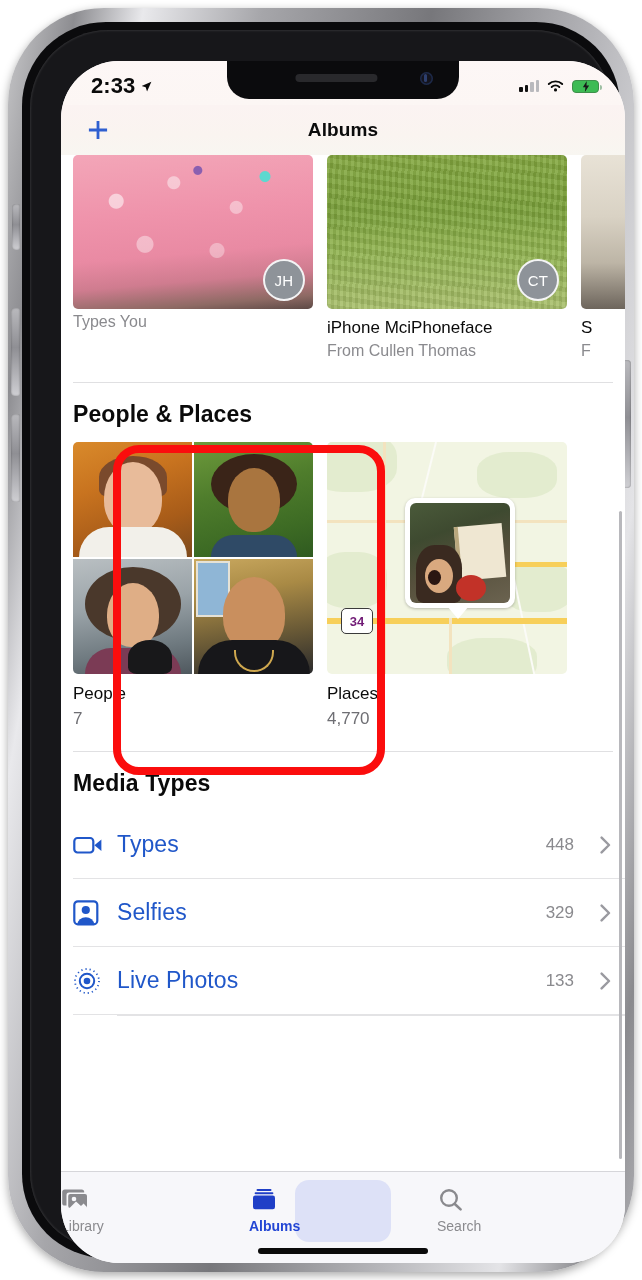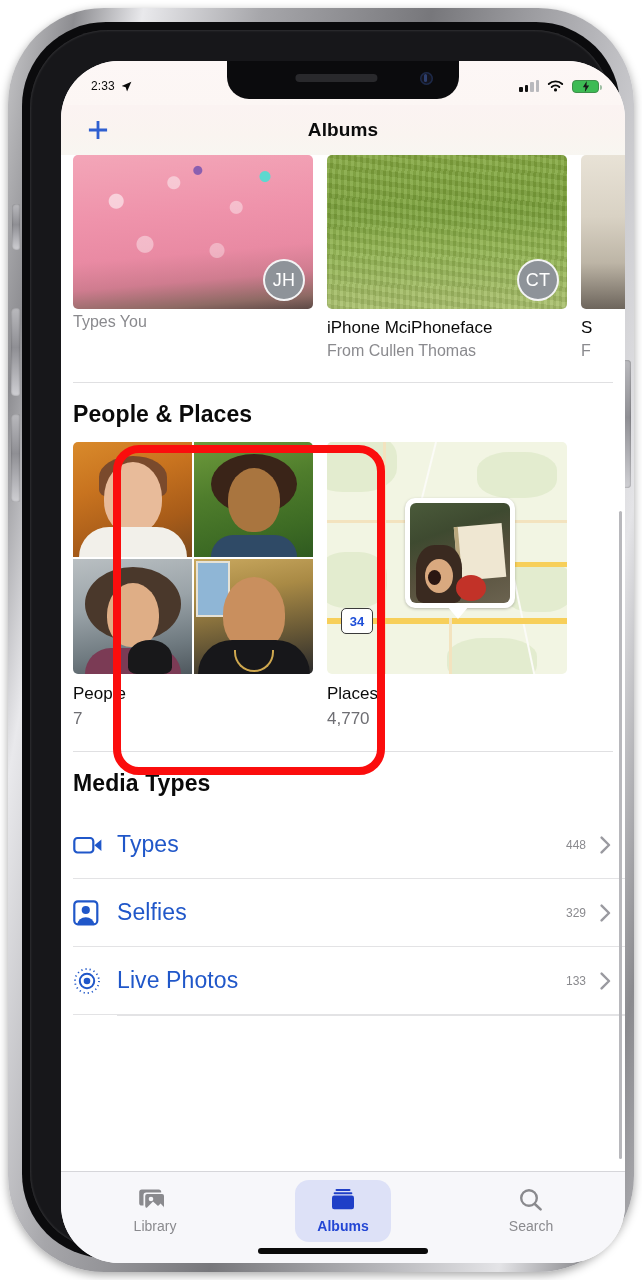--- a/index.html
+++ b/index.html
@@ -79,21 +79,21 @@
 
   
   .statusbar {
     position: absolute; left: 0; top: 0; width: 100%; height: 44px;
     display: flex; align-items: center; justify-content: space-between;
     padding: 6px 26px 0 30px;
     z-index: 30;
     background: linear-gradient(180deg,#fdf7f6 0%,#fcf6f4 100%);
   }
   .sb-left { display: flex; align-items: center; gap: 5px; }
-  .sb-time { font-size: 12px; font-weight: 400; color: #0a0a0a; letter-spacing: .1px; }
+  .sb-time { font-size: 22px; font-weight: 700; color: #0a0a0a; letter-spacing: .1px; }
   .sb-right { display: flex; align-items: center; gap: 7px; }
 
   .ic-loc { width: 13px; height: 13px; display: block; }
 
   .sig { display: flex; align-items: flex-end; gap: 2px; height: 12px; }
   .sig i { display: block; width: 3.5px; border-radius: 1px; background: #b9b9bd; }
   .sig i.on { background: #111; }
   .sig i:nth-child(1) { height: 5px; }
   .sig i:nth-child(2) { height: 7.5px; }
   .sig i:nth-child(3) { height: 10px; }
@@ -161,21 +161,21 @@
       linear-gradient(180deg,#84a83f 0%,#7ba23a 35%,#8fb24d 60%,#9cb95d 82%,#a9c06b 100%);
   }
   .album-thumb.tan {
     background: linear-gradient(180deg,#e8e2d6 0%,#d9d2c4 40%,#bdb5a6 70%,#6d655c 100%);
   }
   .avatar {
     position: absolute; right: 8px; bottom: 8px;
     width: 42px; height: 42px; border-radius: 50%;
     background: #8e9399; border: 2px solid rgba(255,255,255,.9);
     display: flex; align-items: center; justify-content: center;
-    color: #fff; font-size: 18px; font-weight: 500; letter-spacing: .3px;
+    color: #fff; font-size: 15px; font-weight: 500; letter-spacing: .3px;
   }
   .album-title {
     margin-top: 9px; font-size: 17px; color: #0a0a0a;
     white-space: nowrap; overflow: hidden;
   }
   .album-sub {
     margin-top: 4px; font-size: 16px; color: #8a8a8e;
     white-space: nowrap; overflow: hidden;
   }
 
@@ -229,21 +229,21 @@
   }
   .map-green { position: absolute; border-radius: 40%; background: #e3eccf; }
   .rd { position: absolute; background: #f3e3bf; }
   .rd-y { position: absolute; background: #f7cf5a; }
   .rd-w { position: absolute; background: #fbfbf7; }
   .shield {
     position: absolute; left: 14px; top: 166px;
     width: 32px; height: 26px; background: #ffffff;
     border: 1.6px solid #3a3a3a; border-radius: 5px;
     display: flex; align-items: center; justify-content: center;
-    font-size: 13px; font-weight: 700; color: #1d4ed8;
+    font-size: 13px; font-weight: 700; color: #701a75;
   }
   .pin {
     position: absolute; left: 78px; top: 56px;
     width: 110px; height: 110px; border-radius: 10px;
     background: #fff; padding: 5px; box-shadow: 0 1px 3px rgba(0,0,0,.25);
   }
   .pin-img {
     width: 100%; height: 100%; border-radius: 6px; overflow: hidden;
     position: relative;
     background: linear-gradient(160deg,#4a5a3a 0%,#3e4a30 30%,#56503c 60%,#6b6350 100%);
@@ -265,39 +265,39 @@
   
   .mt-row {
     display: flex; align-items: center;
     height: 68px; margin-left: 12px; padding-right: 14px;
     border-bottom: 1px solid #e3e3e5;
   }
   .mt-row:last-child { border-bottom: none; }
   .mt-icon { width: 44px; display: flex; align-items: center; justify-content: flex-start; }
   .mt-icon svg { display: block; }
   .mt-label { flex: 1; font-size: 23px; color: #2057c9; letter-spacing: .1px; }
-  .mt-count { font-size: 12px; color: #8a8a8e; margin-right: 14px; }
+  .mt-count { font-size: 17px; color: #8a8a8e; margin-right: 26px; }
   .chev { width: 11px; height: 18px; display: block; }
   .mt-lastline { height: 1px; background: #e3e3e5; margin-left: 56px; }
 
   
   .scrollbar {
     position: absolute; right: 3px; top: 356px;
     width: 3.5px; height: 648px; border-radius: 2px; background: #b8b8bc;
   }
 
   
   .tabbar {
     position: absolute; left: 0; bottom: 0; width: 100%; height: 92px;
     background: #f7f7fa; border-top: 1px solid #d6d6da;
     display: flex; align-items: flex-start; padding-top: 8px;
   }
   .tab {
     flex: 1; display: flex; flex-direction: column;
-    align-items: center; justify-content: flex-start; gap: 5px;
+    align-items: flex-start; justify-content: flex-start; gap: 5px;
     padding-top: 7px; height: 62px; position: relative;
   }
   .tab .pill {
     position: absolute; left: 50%; top: 0; transform: translateX(-50%);
     width: 96px; height: 62px; border-radius: 14px; background: #dde1f7; z-index: 0;
   }
   .tab svg, .tab .tab-label { position: relative; z-index: 1; }
   .tab-label { font-size: 14px; color: #8a8a8e; }
   .tab.active .tab-label { color: #2346d4; font-weight: 700; }
 

